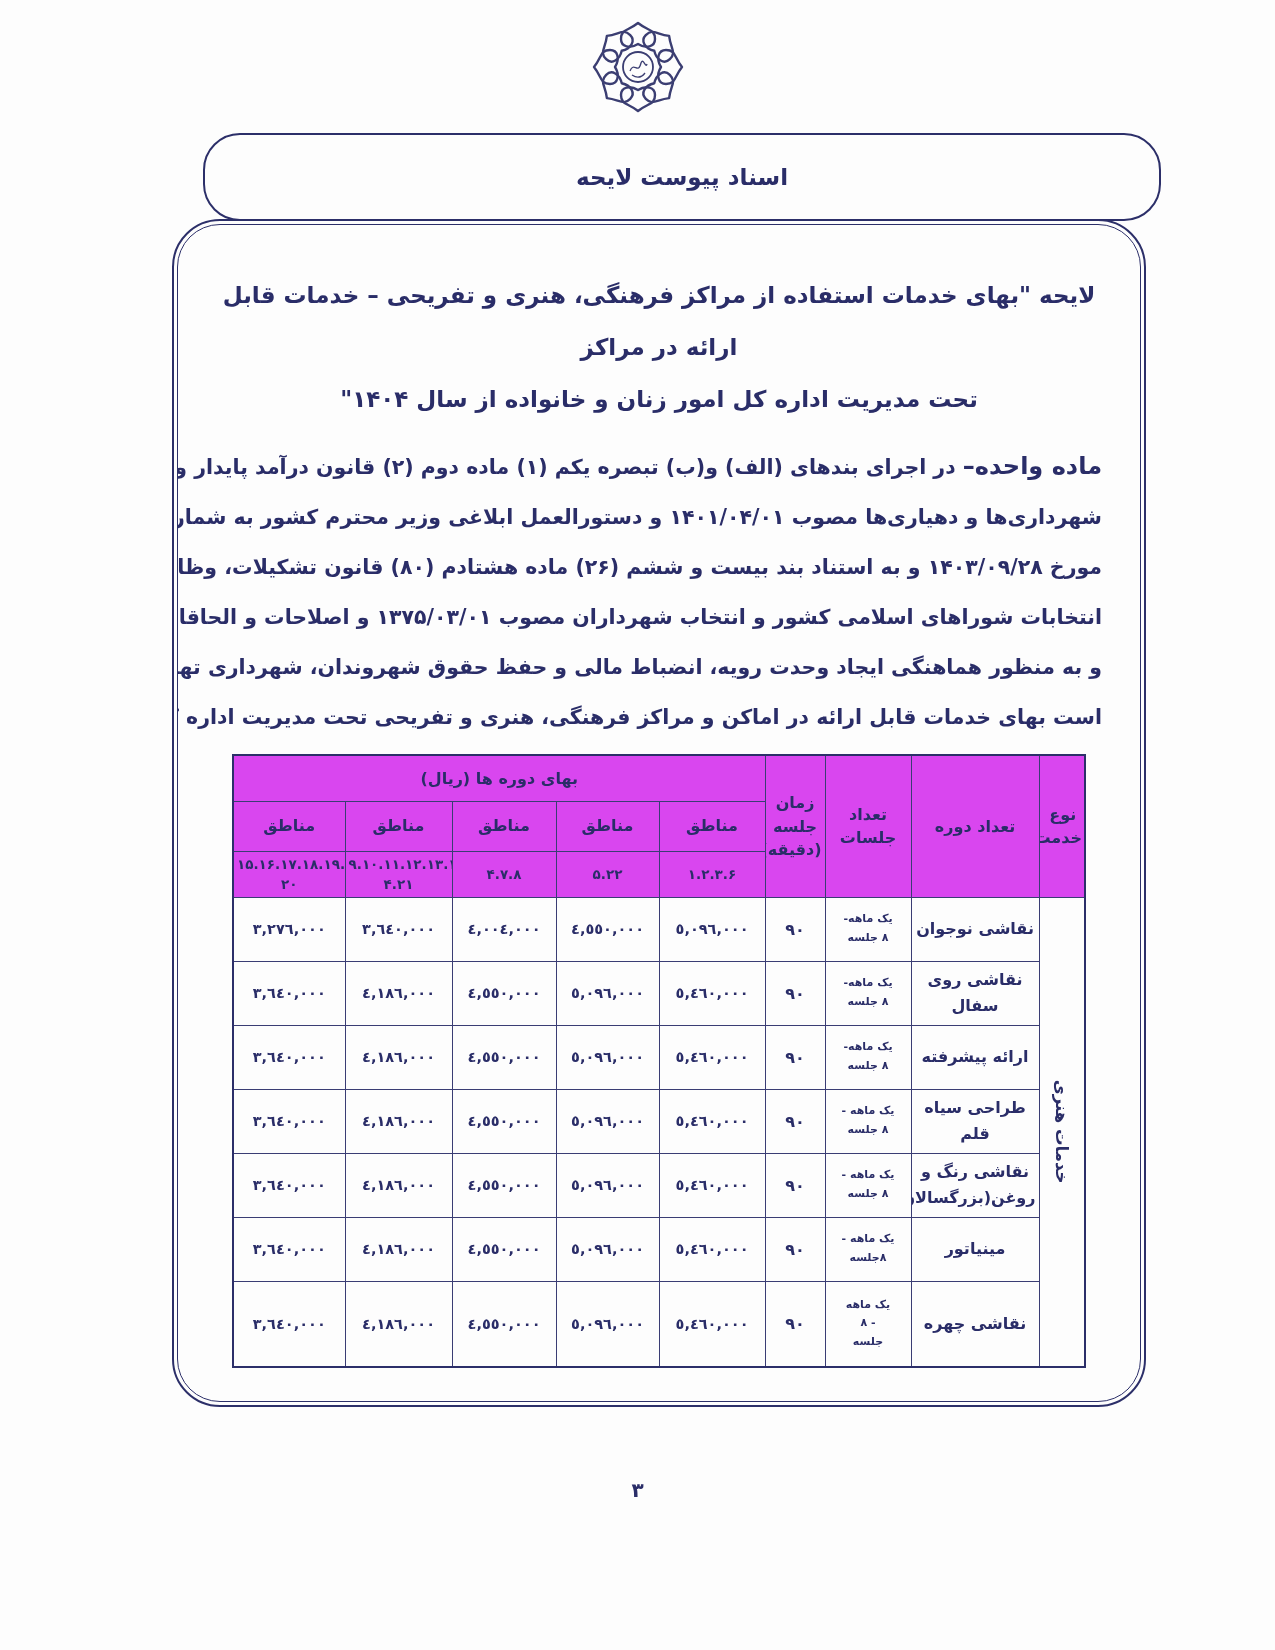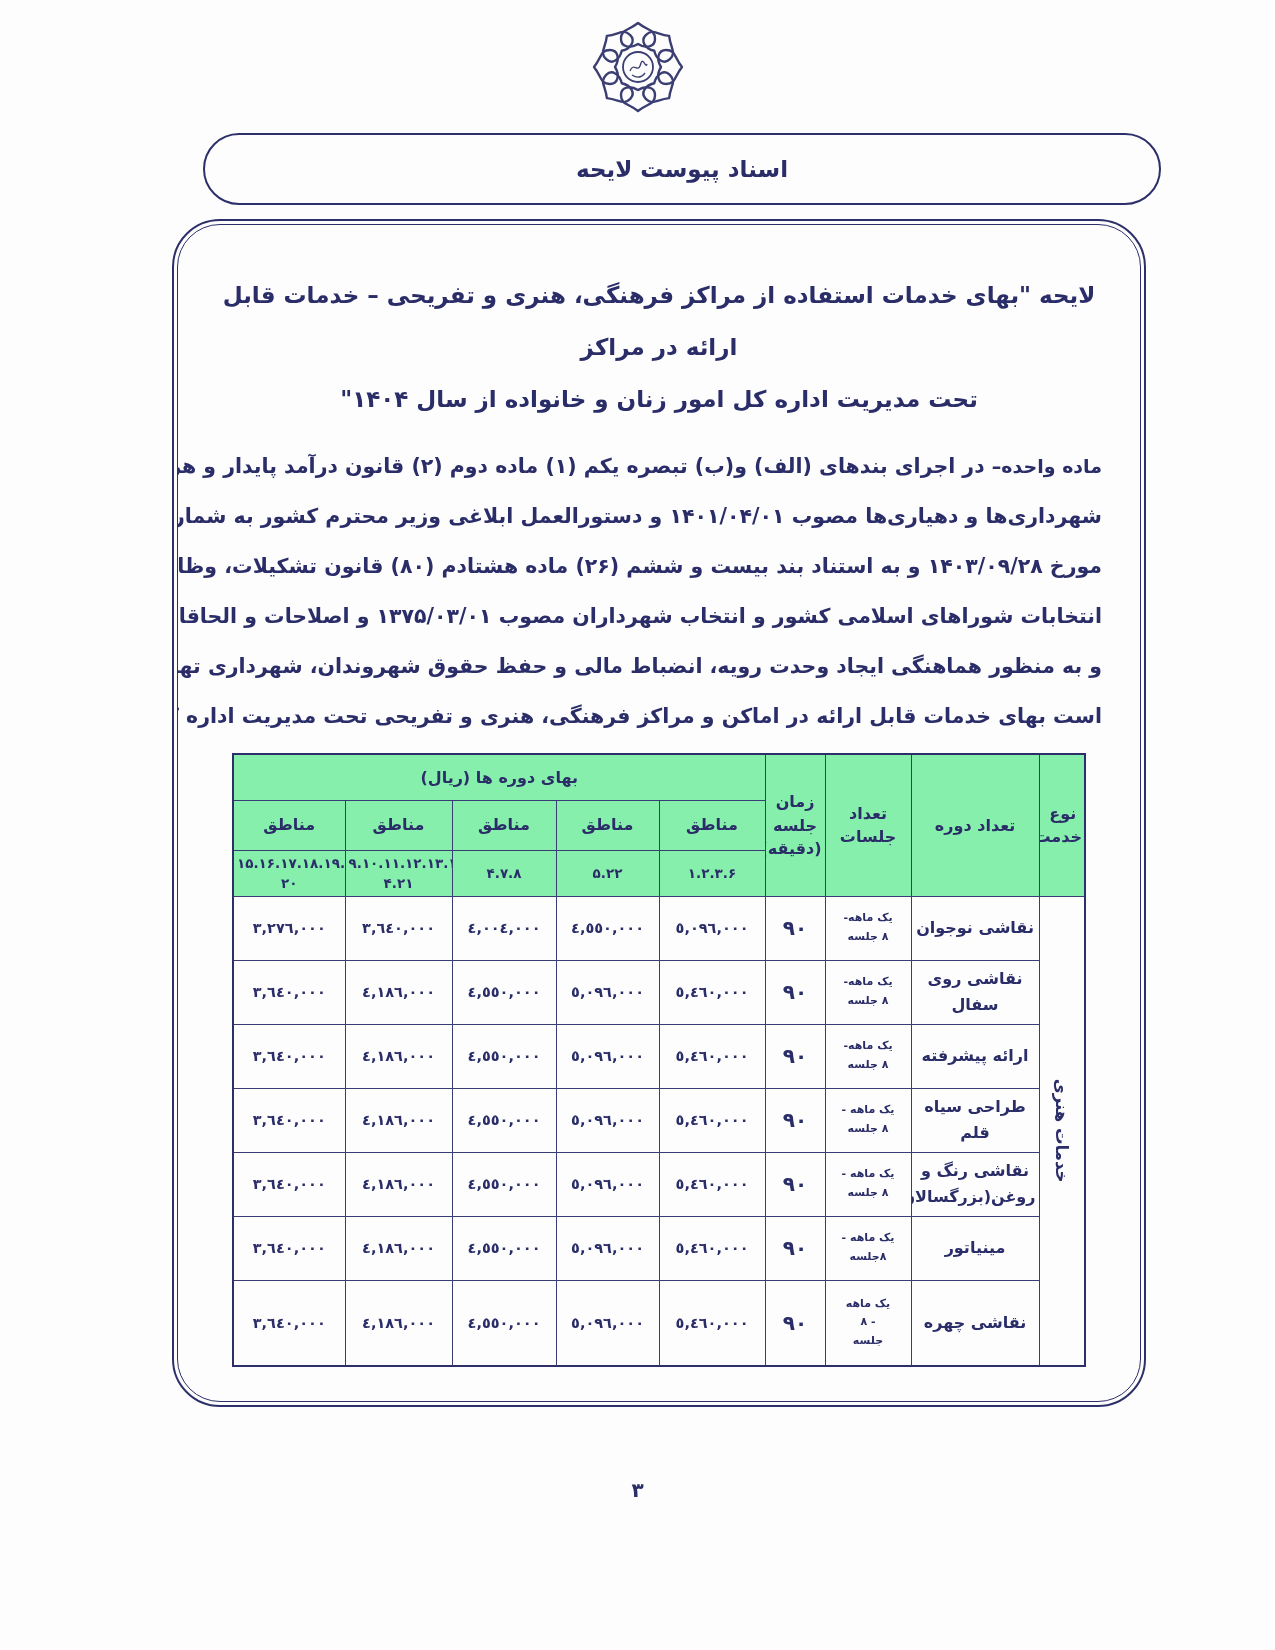--- a/index.html
+++ b/index.html
@@ -12,21 +12,21 @@
     font-family:"DejaVu Sans", sans-serif;
     color:#2a2d68;
     direction:rtl;
     overflow:hidden;
   }
   
   .logo { position:absolute; top:12px; left:50%; transform:translateX(-50%); }
   
   .banner {
     position:absolute; top:133px; left:203px;
-    width:958px; height:72px;
+    width:958px; height:88px;
     border:2.5px solid #2c2f69;
     border-radius:37px;
     display:flex; align-items:center; justify-content:center;
   }
   .banner-title { font-size:23px; font-weight:bold; letter-spacing:.5px; }
   
   .frame-outer {
     position:absolute; top:219px; left:172px;
     width:974px; height:1188px;
     border:2.5px solid #2c2f69;
@@ -44,46 +44,46 @@
   .doc-title { text-align:center; font-weight:bold; font-size:23px; line-height:52px; }
   
   .article { margin:16px 2px 0; font-weight:bold; font-size:20.5px; }
   .para-line {
     line-height:50px;
     text-align:justify;
     text-align-last:justify;
     white-space:nowrap;
   }
   .para-line--last { text-align-last:right; }
-  .article .lead { font-size:19px; }
+  .article .lead { font-size:24px; }
   
   .tbl-caption { margin-top:18px; text-align:center; font-weight:bold; font-size:18px; }
   
   table.price-table {
     margin:12px auto 0;
     border-collapse:collapse;
     table-layout:fixed;
     width:852px;
     border:2.5px solid #2c2f69;
     direction:rtl;
   }
   .price-table th, .price-table td {
     border:1.4px solid #3a3d74;
     text-align:center;
     vertical-align:middle;
     padding:2px 3px;
     overflow:hidden;
   }
-  .price-table thead th { background:#86efac; font-weight:bold; font-size:16px; white-space:pre-line; line-height:1.45; }
+  .price-table thead th { background:#d946ef; font-weight:bold; font-size:16px; white-space:pre-line; line-height:1.45; }
   .price-table .regions-nums { font-size:13.5px; font-weight:bold; direction:ltr; line-height:1.5; }
   .h1r { height:46px; } .h2r { height:50px; } .h3r { height:46px; }
   .row-std { height:64px; } .row-tall { height:86px; }
   .c-title { font-weight:bold; font-size:16px; white-space:pre-line; line-height:1.6; }
   .c-sess  { font-size:11px; font-weight:bold; white-space:pre-line; line-height:1.7; }
-  .c-time  { font-size:20px; font-weight:bold; }
+  .c-time  { font-size:16px; font-weight:bold; }
   .c-price { font-size:14.5px; font-weight:bold; direction:ltr; letter-spacing:.5px; }
   .svc-cell { width:46px; }
   .svc-wrap { display:flex; align-items:center; justify-content:center; height:100%; }
   .svc-text {
     display:inline-block;
     transform:rotate(90deg);
     white-space:nowrap;
     font-weight:bold; font-size:16.5px;
   }
   

